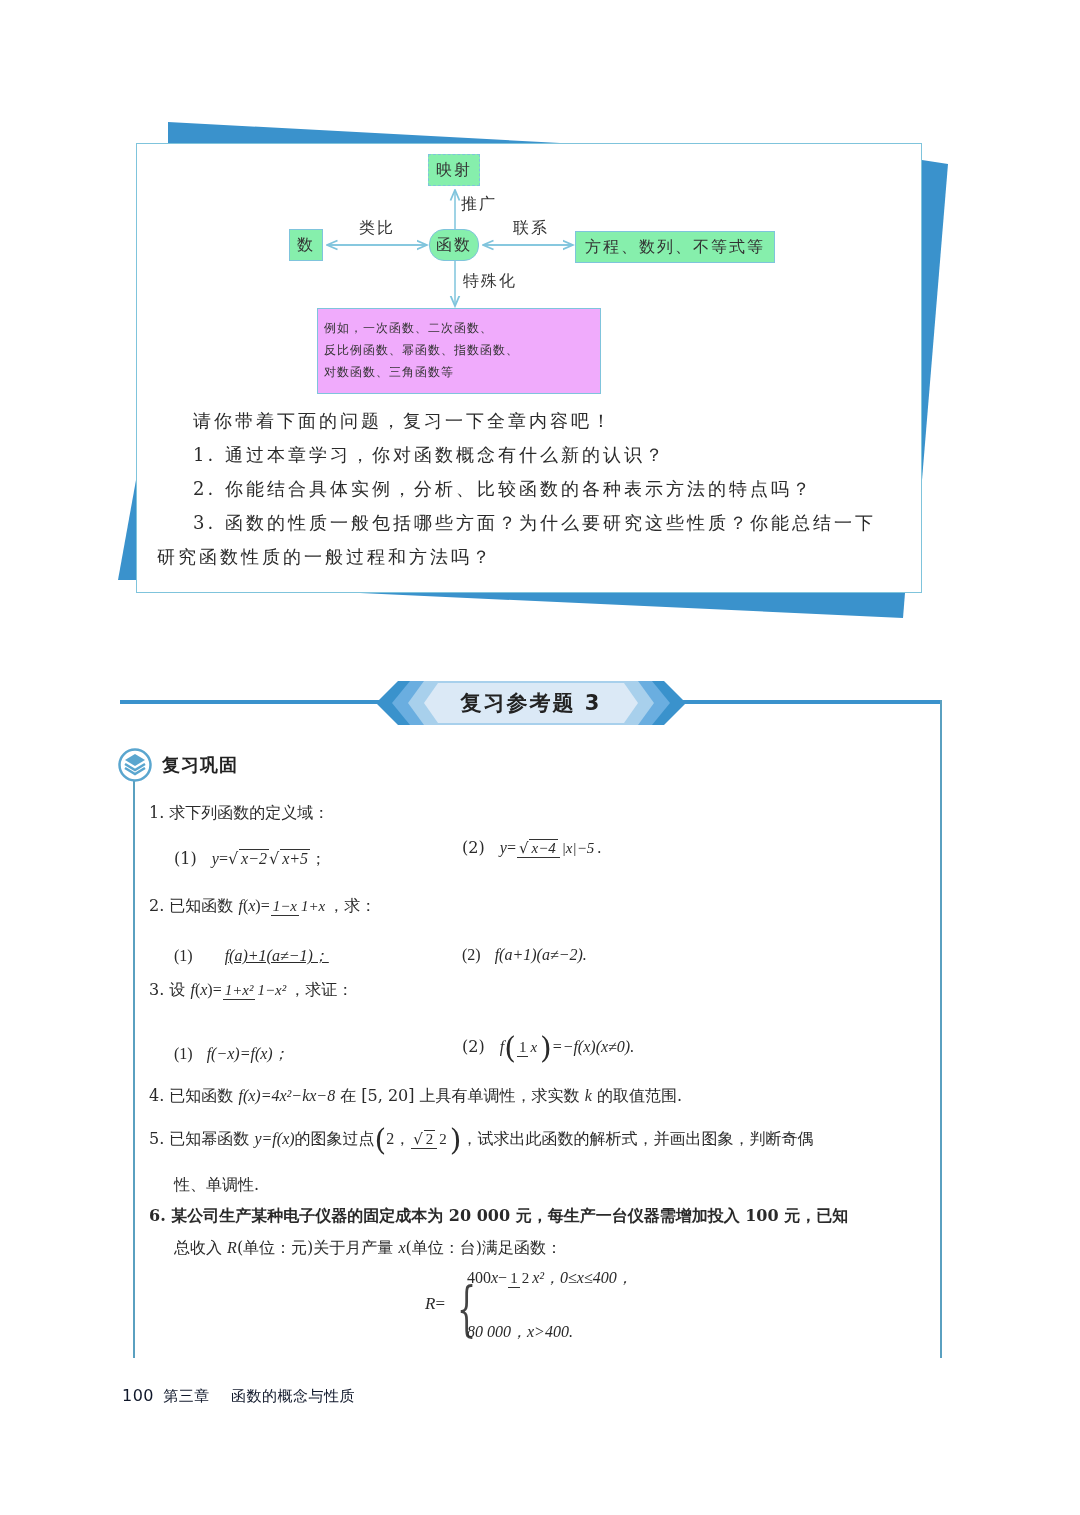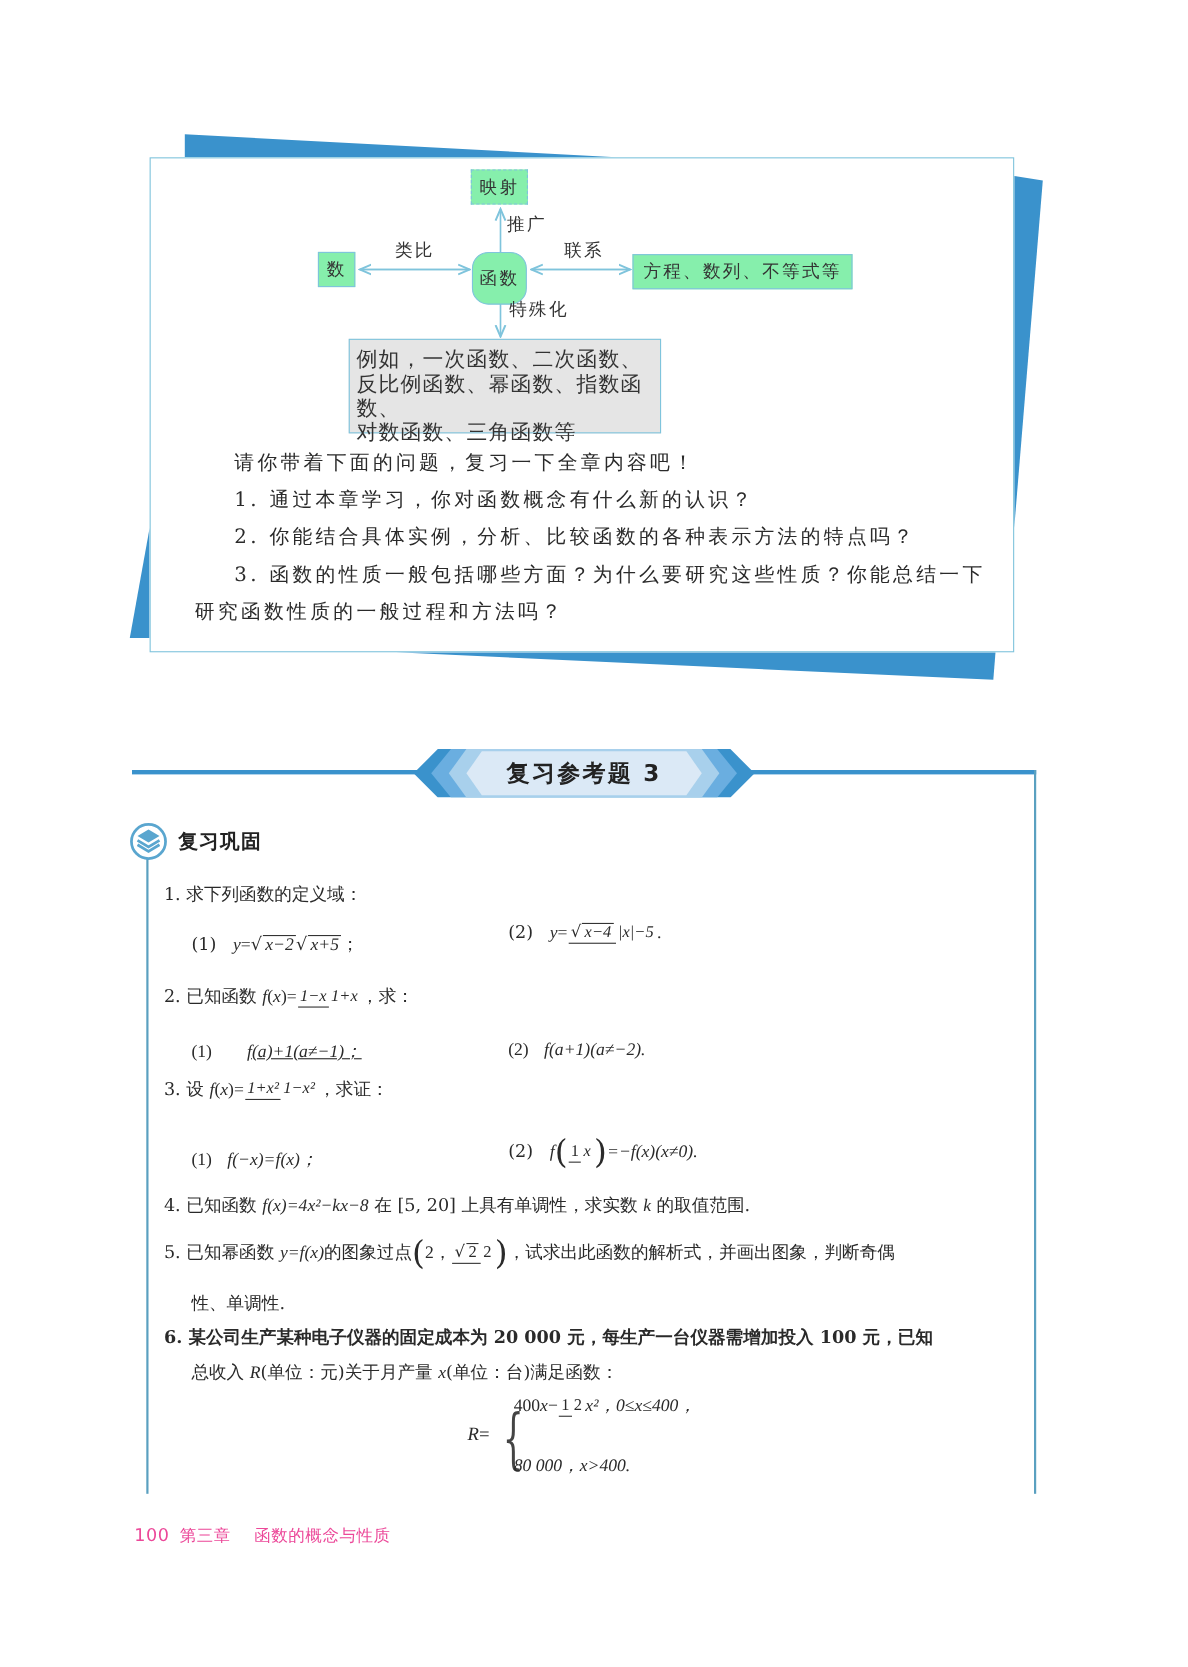--- a/index.html
+++ b/index.html
@@ -13,26 +13,26 @@
       background: #ffffff; border: 1.5px solid #7fc4dc;
     }
     .node {
       position: absolute; border: 1.5px solid #7fc4dc; background: #86efac;
       font-size: 16px; color: #333; display: flex; align-items: center; justify-content: center;
       letter-spacing: 2px;
     }
     .node.dashed { border-style: dashed; }
     .edge-label { position: absolute; font-size: 16px; color: #333; letter-spacing: 2px; }
     .examples {
-      position: absolute; border: 1.5px solid #7fc4dc; background: #e5e5e5;
-      font-size: 19px; line-height: 22px; color: #333; padding: 8px 6px; letter-spacing: 1px; font-family: Liberation Serif, serif;
+      position: absolute; border: 1.5px solid #7fc4dc; background: #f0abfc;
+      font-size: 12px; line-height: 22px; color: #333; padding: 8px 6px; letter-spacing: 1px; font-family: Liberation Serif, serif;
     }
     .diagram-svg { position: absolute; left: 0; top: 0; width: 786px; height: 450px; }
     .intro-text {
-      position: absolute; left: 40px; top: 260px; width: 750px;
+      position: absolute; left: 20px; top: 260px; width: 750px;
       font-size: 18px; line-height: 34px; color: #2a2a2a; letter-spacing: 3px;
     }
     .intro-text p { text-indent: 2em; }
     .intro-text p.cont { text-indent: 0; }
 
     
     .section-line { position: absolute; left: 120px; top: 700px; width: 822px; height: 4px; background: #3a92cc; }
     .section-right { position: absolute; left: 940px; top: 700px; width: 2px; height: 658px; background: #5aa0c0; }
     .section-left { position: absolute; left: 133px; top: 780px; width: 2px; height: 578px; background: #5aa0c0; }
     .banner { position: absolute; left: 376px; top: 681px; width: 310px; height: 44px; }
@@ -53,21 +53,21 @@
     .m { font-family: "Liberation Serif", "DejaVu Serif", serif; font-style: italic; }
     .r { font-family: "Liberation Serif", "DejaVu Serif", serif; font-style: normal; }
     .frac { display: inline-flex; flex-direction: row; align-items: center; vertical-align: middle; font-size: 15px; line-height: 17px; margin: 0 1px; }
     .frac .top { border-bottom: 1px solid #333; padding: 0 2px; }
     .frac .bot { padding: 0 2px; }
     .sqrt { border-top: 1px solid #333; padding: 0 2px; margin-left: 1px; }
     .sqrt-sign { font-family: "DejaVu Serif", serif; font-style: normal; }
     .big-paren { font-size: 30px; vertical-align: middle; font-family: "DejaVu Serif", serif; font-weight: 100; }
     .brace { position: absolute; font-size: 60px; line-height: 60px; font-family: "DejaVu Serif", serif; color: #444; transform: scaleX(0.5); transform-origin: left; }
 
-    .footer { position: absolute; left: 122px; top: 1386px; font-size: 15px; color: #ec4899; font-family: "DejaVu Sans", "Liberation Sans", sans-serif; letter-spacing: 0.5px; }
+    .footer { position: absolute; left: 122px; top: 1386px; font-size: 15px; color: #0f172a; font-family: "DejaVu Sans", "Liberation Sans", sans-serif; letter-spacing: 0.5px; }
     .footer .page { font-size: 16px; margin-right: 4px; }
     .footer .ch { margin-right: 16px; }
   </style>
 </head>
 <body>
 
 <svg class="bg-shape" viewBox="0 0 1080 700">
   <polygon points="168,122 560,143 168,143" fill="#3a92cc"></polygon>
   <polygon points="922,160 948,164 922,480" fill="#3a92cc"></polygon>
   <polygon points="136,480 118,580 136,580" fill="#3a92cc"></polygon>
@@ -92,21 +92,21 @@
 
     <line x1="318" y1="116" x2="318" y2="162" stroke="#7fc4dc" stroke-width="1.5" marker-end="url(#ah)"></line>
   </svg>
 
   <div class="node dashed" style="left:291px;top:10px;width:52px;height:32px;">映射</div>
   <div class="edge-label" style="left:324px;top:50px;">推广</div>
 
   <div class="node" style="left:152px;top:85px;width:34px;height:32px;">数</div>
   <div class="edge-label" style="left:222px;top:74px;">类比</div>
 
-  <div class="node" style="left:292px;top:85px;width:50px;height:48px;border-radius:15px;">函数</div>
+  <div class="node" style="left:292px;top:85px;width:50px;height:32px;border-radius:15px;">函数</div>
 
   <div class="edge-label" style="left:376px;top:74px;">联系</div>
   <div class="node" style="left:438px;top:87px;width:200px;height:32px;">方程、数列、不等式等</div>
 
   <div class="edge-label" style="left:326px;top:127px;">特殊化</div>
 
   <div class="examples" style="left:180px;top:164px;width:284px;height:86px;">
     <div>例如，一次函数、二次函数、</div>
     <div>反比例函数、幂函数、指数函数、</div>
     <div>对数函数、三角函数等</div>

